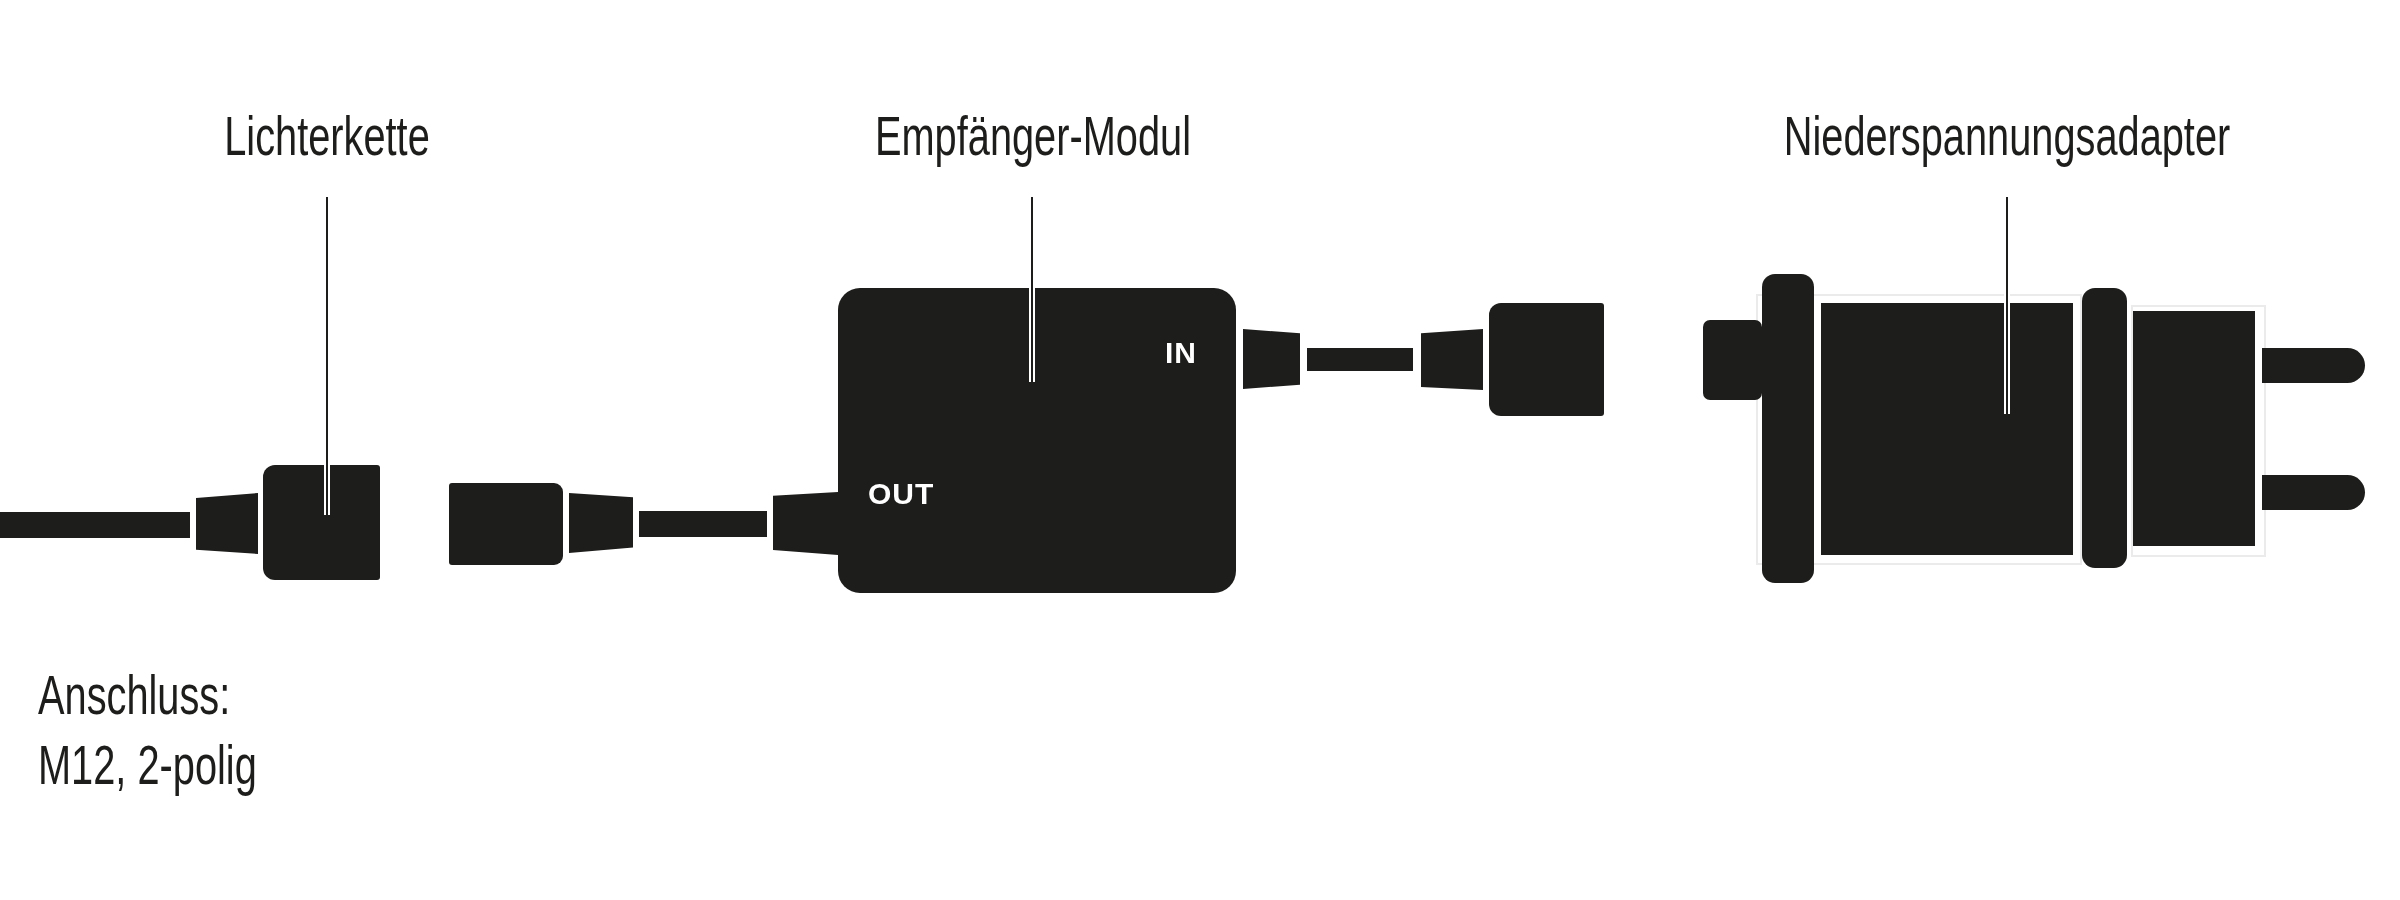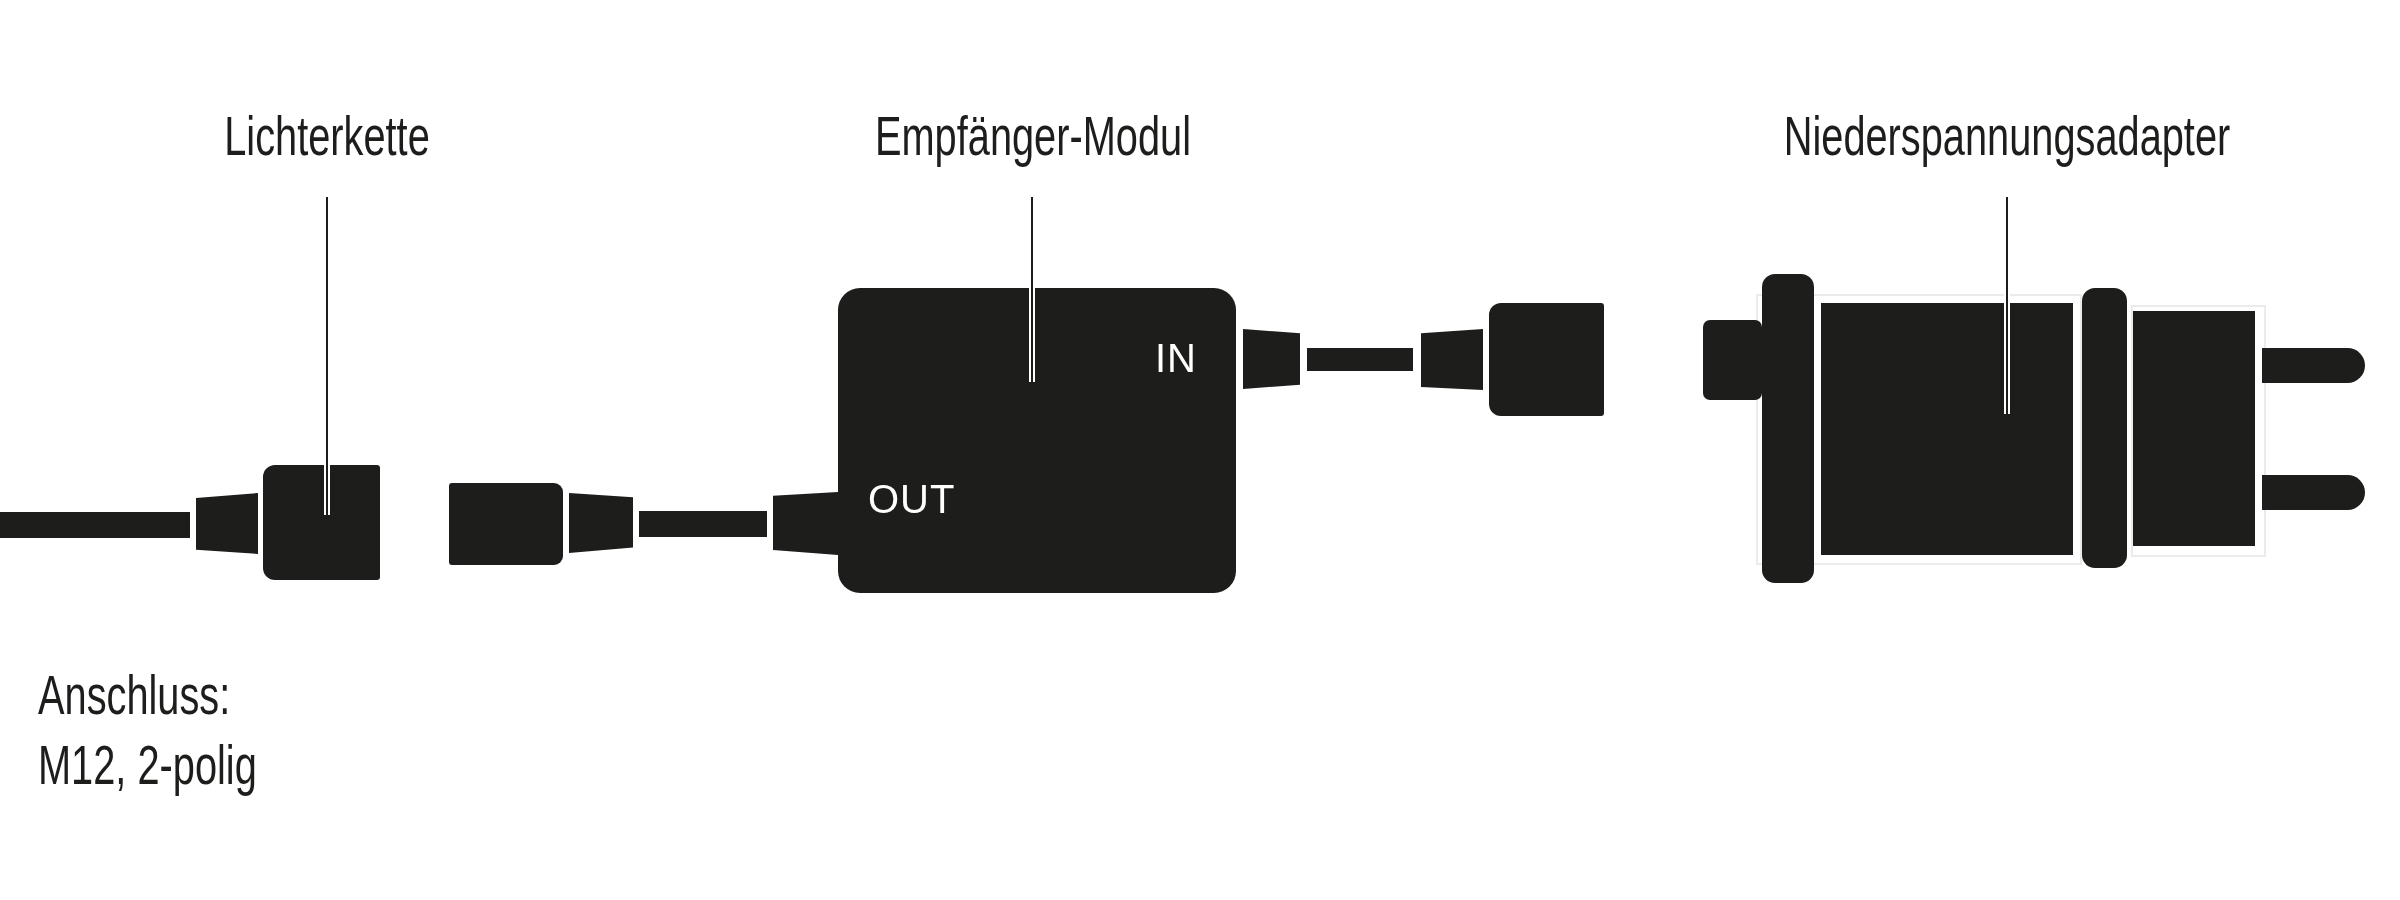--- a/index.html
+++ b/index.html
@@ -7,21 +7,21 @@
          font-family:"Liberation Sans", sans-serif;}
   .shape{position:absolute;background:var(--ink,#1d1d1b);}
   .label{position:absolute;width:700px;text-align:center;color:var(--ink,#1d1d1b);
          font-size:56px;line-height:1;white-space:nowrap;
          transform:scaleX(0.71);transform-origin:center top;}
   .caption{position:absolute;color:var(--ink,#1d1d1b);font-size:56px;line-height:70px;
          white-space:nowrap;transform:scaleX(0.71);transform-origin:left top;}
   .leader{position:absolute;width:6px;background:var(--halo,#ffffff);}
   .leader::after{content:'';position:absolute;left:2px;top:0;bottom:0;width:2px;
          background:var(--ink,#1d1d1b);}
-  .portlabel{position:absolute;color:#fff;font-weight:normal;font-size:40px;line-height:1;
+  .portlabel{position:absolute;color:#fff;font-weight:bold;font-size:30px;line-height:1;
          letter-spacing:1px;}
   .ghost{position:absolute;border:2px solid var(--outline,#ebebeb);background:transparent;}
   .z1{z-index:1}.z2{z-index:2}.z0{z-index:0}
 </style>
 </head>
 <body>
 
 <div id="stage">
 
   <div class="label" style="left:-23px;top:108px">Lichterkette</div>

